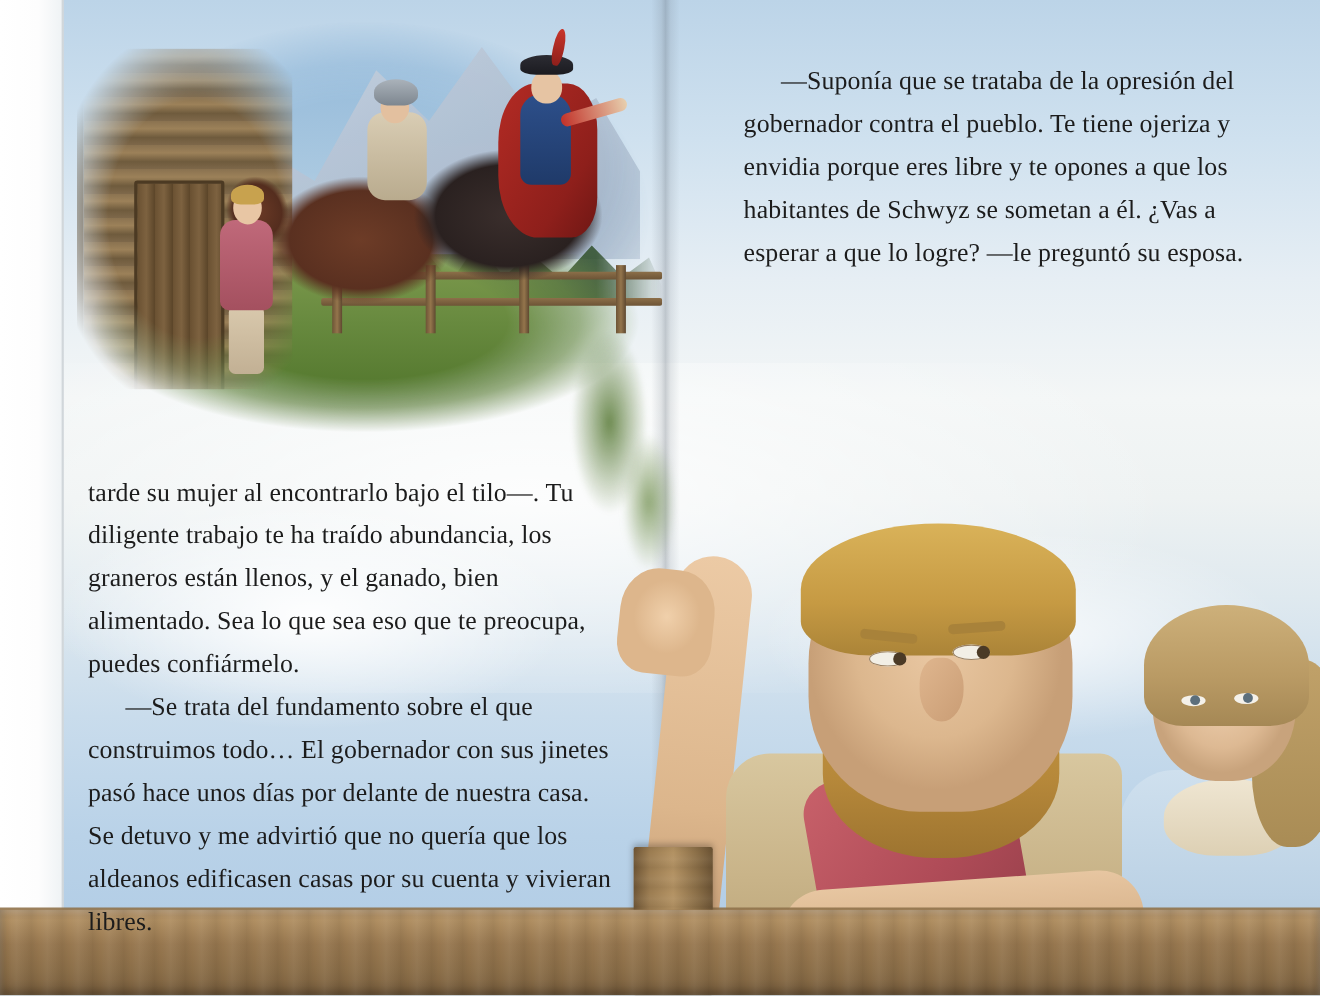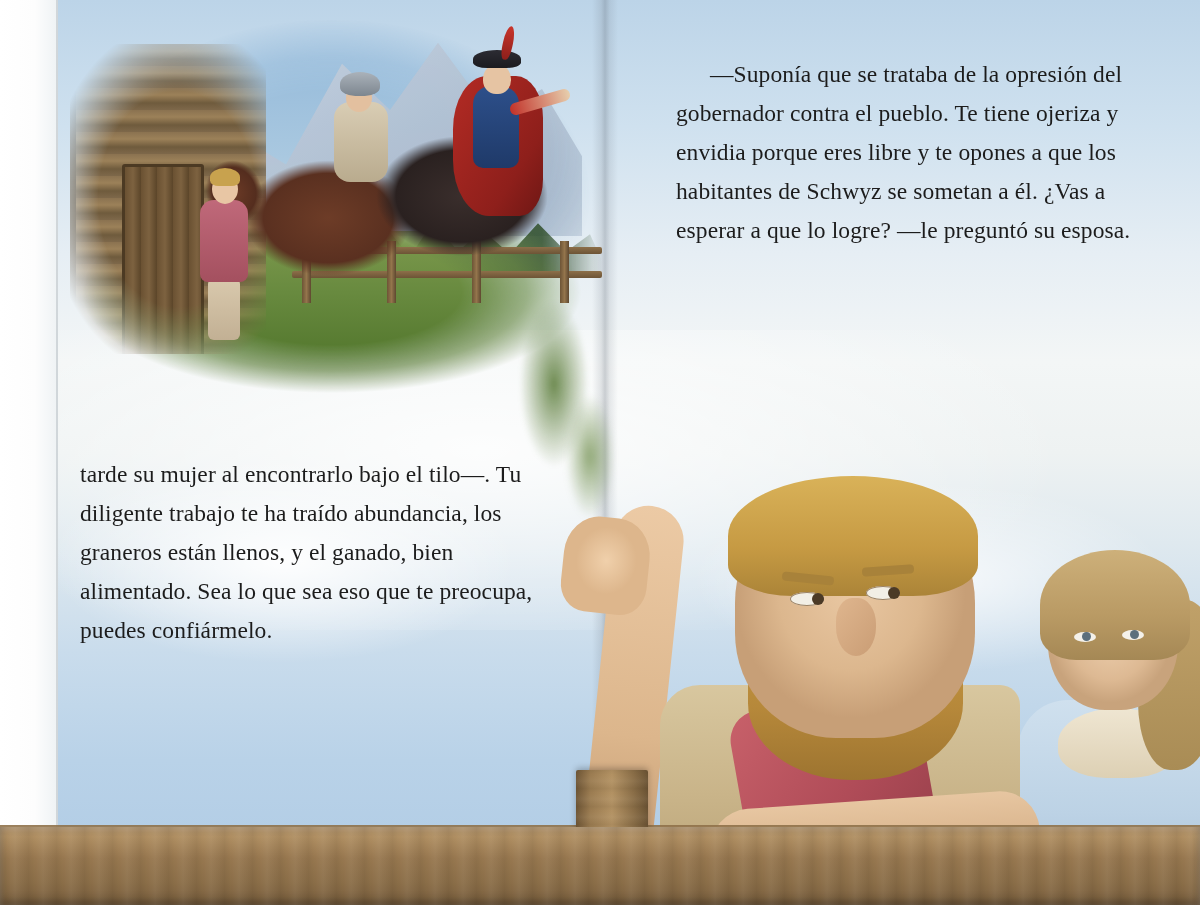--- a/index.html
+++ b/index.html
@@ -392,21 +392,21 @@
   .text-col {
     position: absolute;
     color: #1c1c1c;
     font-size: 23.5px;
     line-height: 39px;
     letter-spacing: 0.1px;
     text-align: left;
   }
   .text-col p { margin: 0; }
   .text-col p.indent { text-indent: 34px; }
-  .col-left  { left: 80px; top: 455px; width: 480px; }
+  .col-left  { left: 80px; top: 429px; width: 480px; }
   .col-right { left: 676px; top: 55px; width: 490px; }
 </style>
 </head>
 <body>
 
 <div class="page">
 
   <div class="sky"></div>
   <div class="sky-haze"></div>
   <div class="cloud-left"></div>
@@ -496,19 +496,20 @@
     <div class="man-pupil-r"></div>
     <div class="man-nose"></div>
   </div>
 
   <div class="fence-plank2"></div>
   <div class="fence-post"></div>
   <div class="fence"></div>
 
   <div class="text-col col-left">
     <p>tarde su mujer al encontrarlo bajo el tilo—. Tu diligente trabajo te ha traído abundancia, los graneros están llenos, y el ganado, bien alimentado. Sea lo que sea eso que te preocupa, puedes confiármelo.</p>
+    <p class="indent">—Se trata del fundamento sobre el que construimos todo… El gobernador con sus jinetes pasó hace unos días por delante de nuestra casa. Se detuvo y me advirtió que no quería que los aldeanos edificasen casas por su cuenta y vivieran libres.</p>
   </div>
 
   <div class="text-col col-right">
     <p class="indent">—Suponía que se trataba de la opresión del gobernador contra el pueblo. Te tiene ojeriza y envidia porque eres libre y te opones a que los habitantes de Schwyz se sometan a él. ¿Vas a esperar a que lo logre? —le preguntó su esposa.</p>
   </div>
 
 </div>
 
 </body></html>

